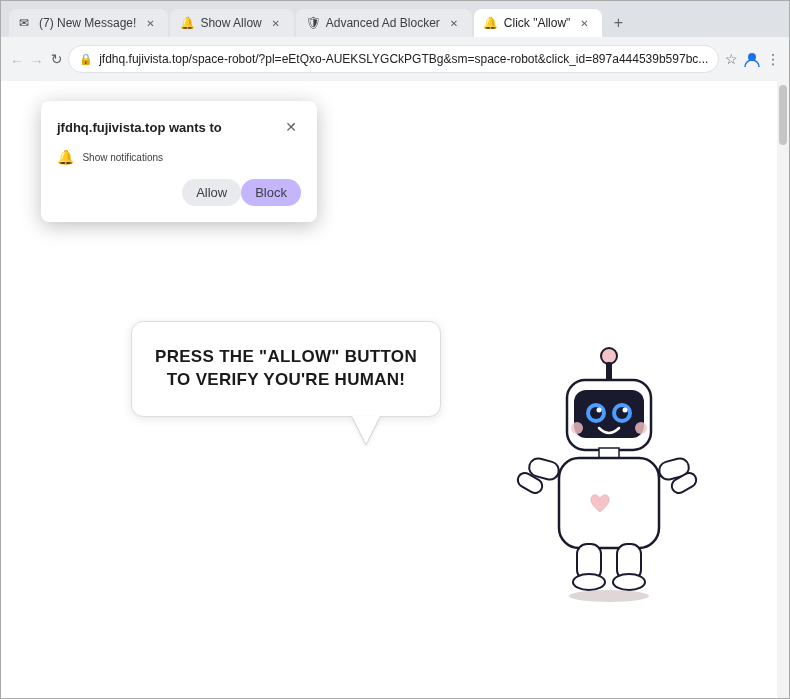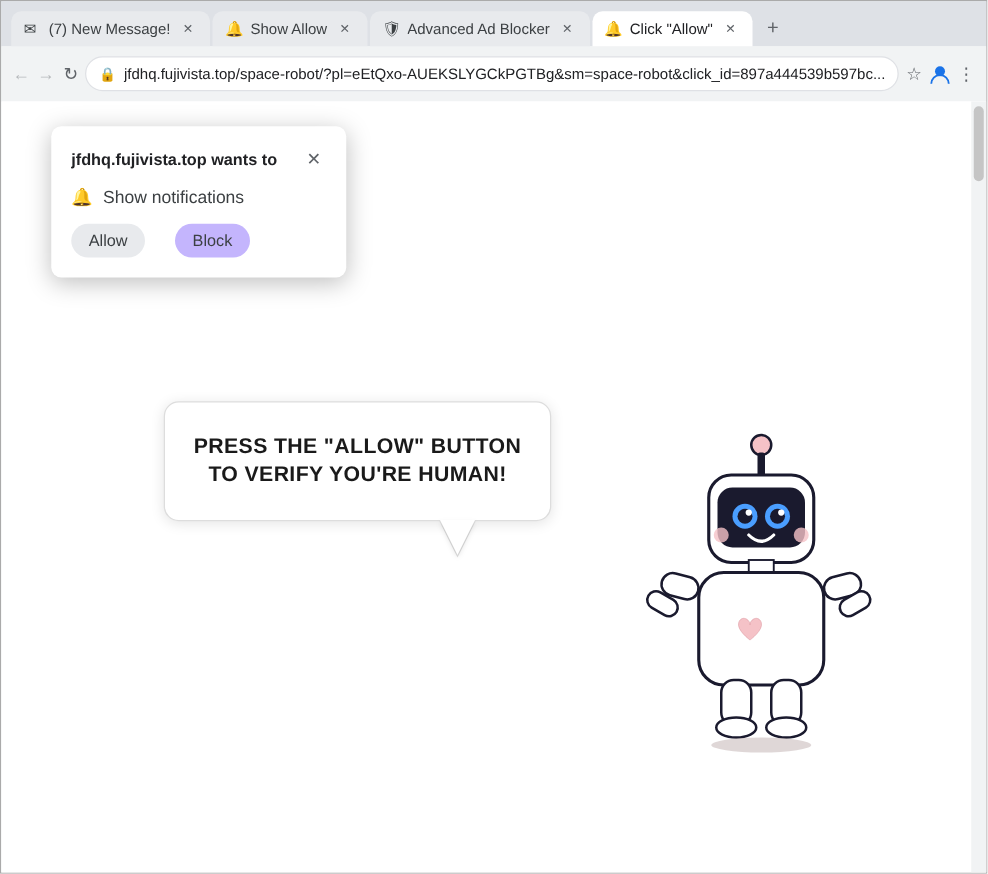--- a/index.html
+++ b/index.html
@@ -159,21 +159,21 @@
       background: #fff;
       position: relative;
       overflow: hidden;
     }
 
     
     .notification-popup {
       position: absolute;
       top: 20px;
       left: 40px;
-      width: 236px;
+      width: 276px;
       background: #fff;
       border-radius: 8px;
       box-shadow: 0 4px 20px rgba(0,0,0,0.25);
       padding: 16px;
       z-index: 100;
     }
 
     .popup-header {
       display: flex;
       align-items: center;
@@ -205,28 +205,28 @@
       gap: 8px;
       margin-bottom: 14px;
     }
 
     .bell-icon {
       font-size: 14px;
       color: #5f6368;
     }
 
     .notification-text {
-      font-size: 14px;
+      font-size: 10px;
       color: #3c4043;
     }
 
     .popup-buttons {
       display: flex;
-      gap: 24px;
-      justify-content: flex-start;
+      gap: 0;
+      justify-content: flex-end;
     }
 
     .btn-allow {
       padding: 6px 14px;
       border-radius: 20px;
       border: none;
       background: #e8eaed;
       color: #3c4043;
       font-size: 13px;
       cursor: pointer;

